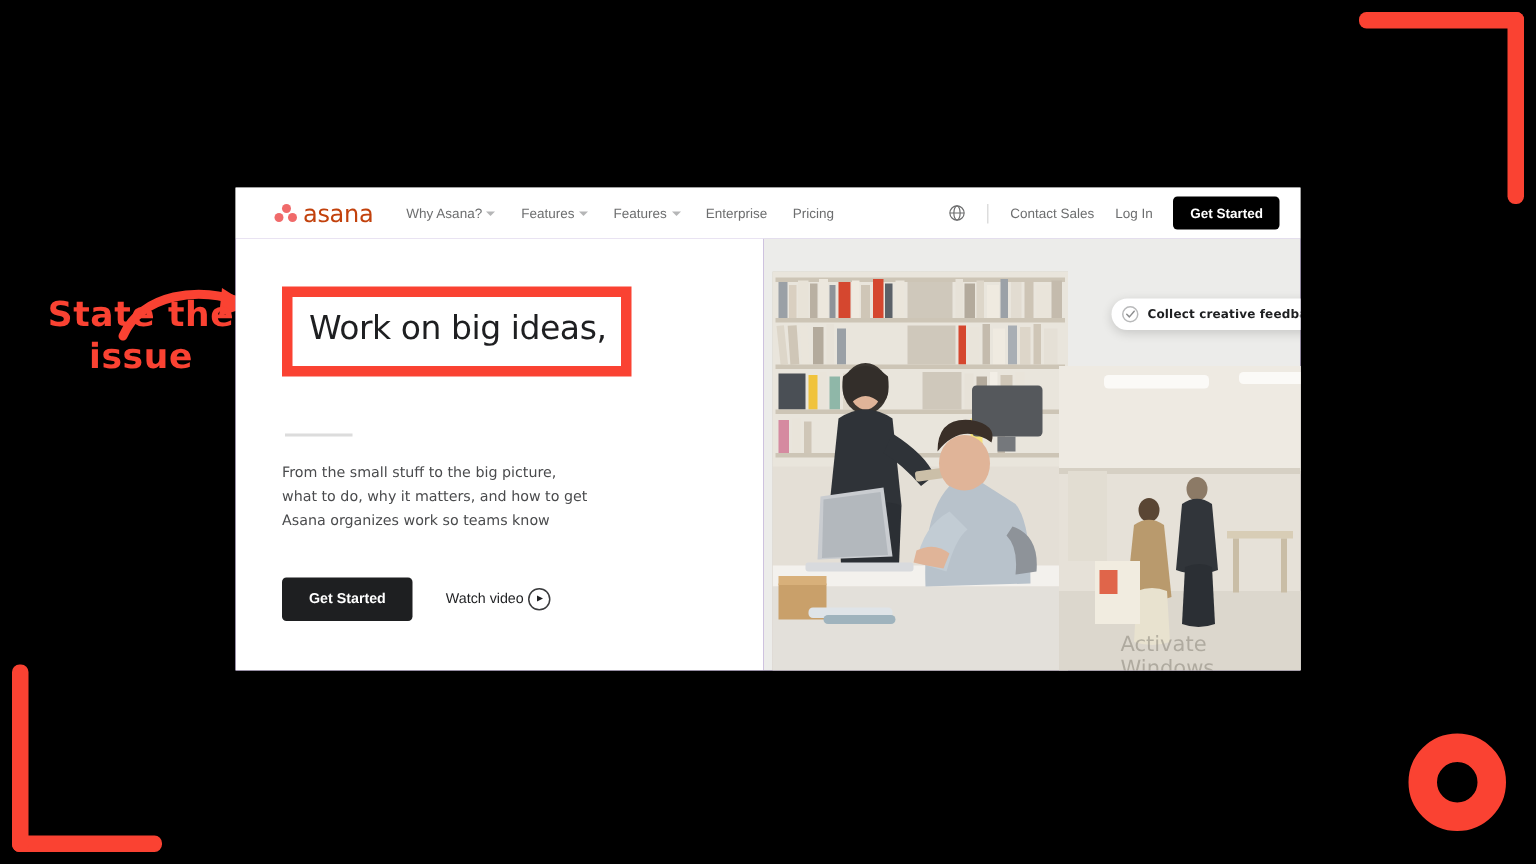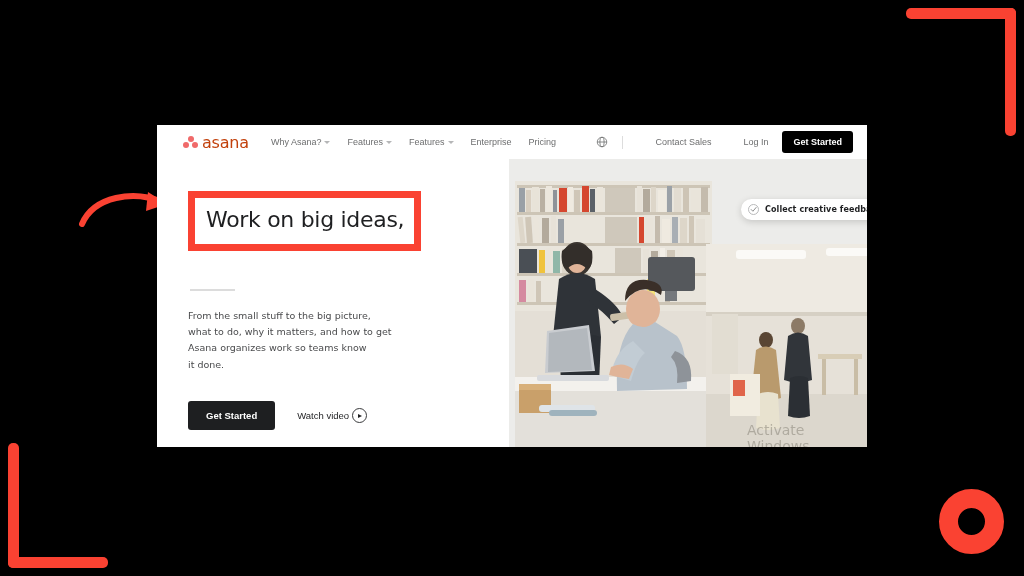--- a/index.html
+++ b/index.html
@@ -114,20 +114,23 @@
   <div class="bracket" id="bracket-bl">
     <div class="barh"></div>
     <div class="barv"></div>
   </div>
   <div id="ring"></div>
 
   <svg id="arrow" viewBox="0 0 100 42">
     <path d="M4 36 C16 8, 56 2, 84 14" stroke="#FA4232" stroke-width="6" fill="none" stroke-linecap="round"></path>
     <path d="M70 4 L89 16 L68 23 Z" fill="#FA4232"></path>
   </svg>
+  <div id="annotation">
+    <div id="annotation-text">State the issue</div>
+  </div>
 
   <div id="page">
 
     <div id="navbar">
       <div id="logo">
         <div id="logo-dots">
           <i class="d1"></i>
             <i class="d2"></i>
             <i class="d3"></i>
         </div>
@@ -153,21 +156,21 @@
         <span>Pricing</span>
       </a>
 
       <div id="nav-right">
         <svg id="globe-icon" viewBox="0 0 24 24" fill="none" stroke="#6d6e6f" stroke-width="1.6">
           <circle cx="12" cy="12" r="9.5"></circle>
             <ellipse cx="12" cy="12" rx="4.2" ry="9.5"></ellipse>
           <line x1="2.5" y1="12" x2="21.5" y2="12"></line>
         </svg>
         <div id="nav-divider"></div>
-        <a class="navlink" style="margin:18px">
+        <a class="navlink" style="margin:0">
           <span>Contact Sales</span>
         </a>
         <a class="navlink" style="margin:0">
           <span>Log In</span>
         </a>
         <button id="btn-get-started-nav">Get Started</button>
       </div>
     </div>
 
     <div id="hero">
@@ -178,21 +181,20 @@
             <div>Work on big ideas,</div>
           </div>
         </div>
 
         <div id="divider-rule"></div>
 
         <div id="subcopy">
           <div>From the small stuff to the big picture,</div>
           <div>what to do, why it matters, and how to get</div>
           <div>Asana organizes work so teams know</div>
-          <div>it done.</div>
         </div>
 
         <div id="cta-row">
           <button id="btn-get-started-hero">Get Started</button>
           <div id="watch-video">
             <span>Watch video</span>
             <span id="play-icon">
                 <span></span>
               </span>
           </div>

